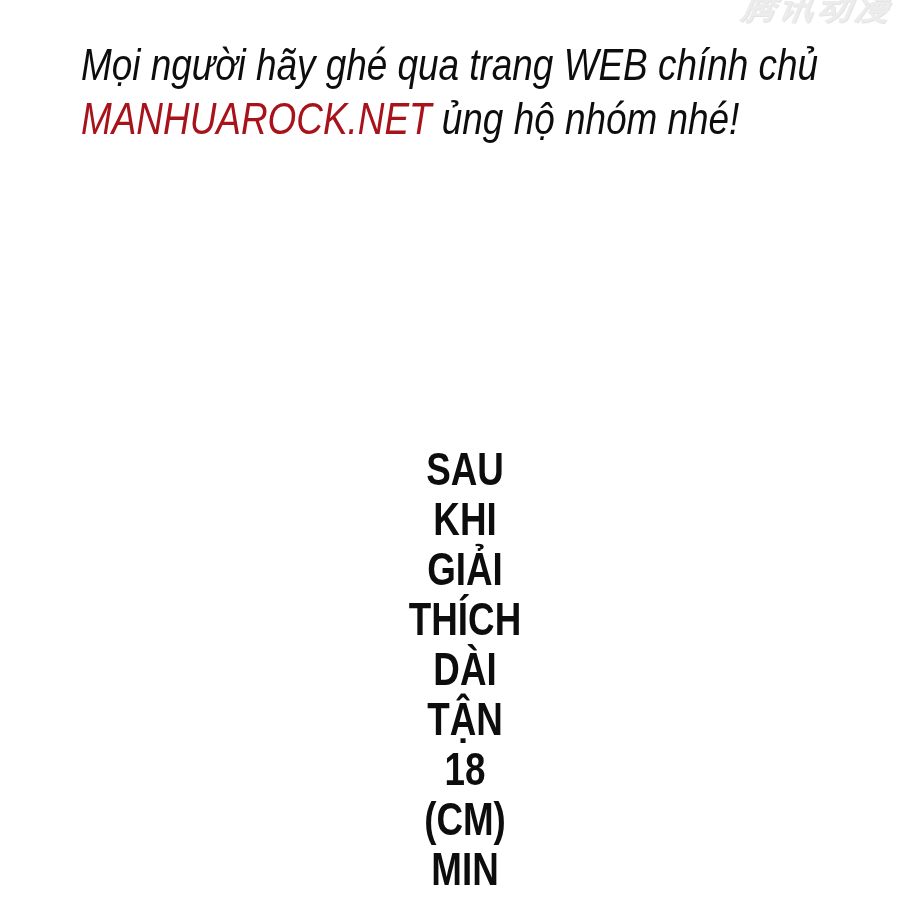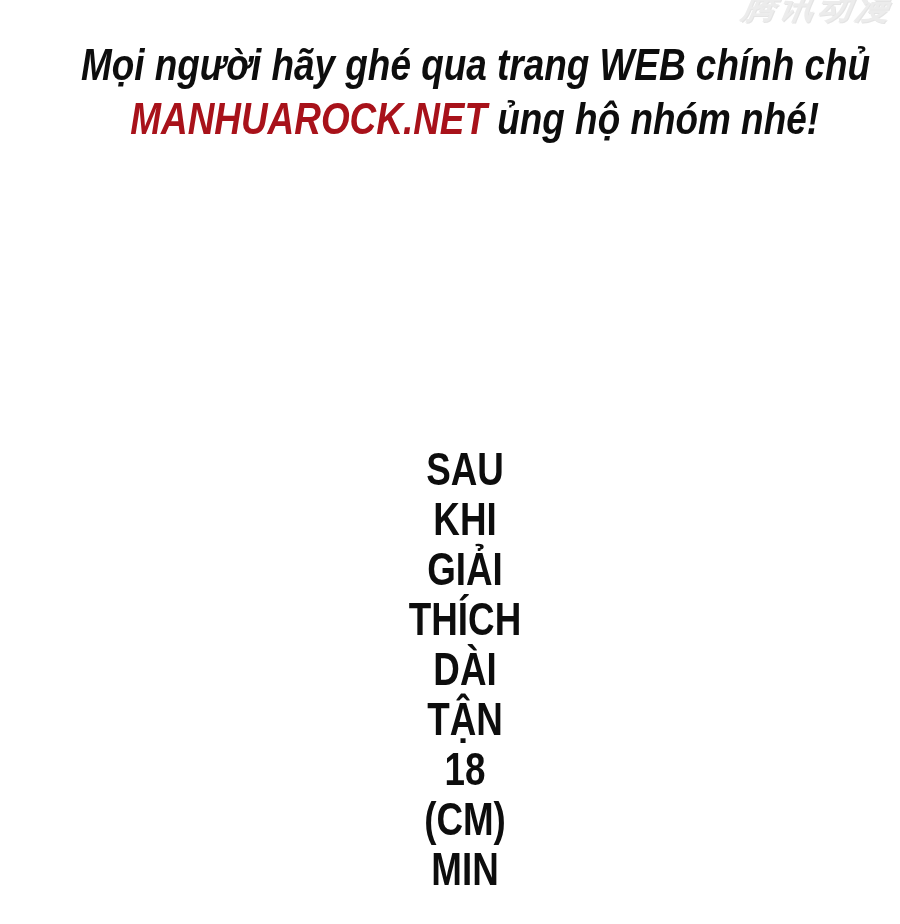--- a/index.html
+++ b/index.html
@@ -30,23 +30,23 @@
     white-space: nowrap;
     user-select: none;
   }
 
   
   .banner {
     position: absolute;
     top: 38px;
     left: 0;
     width: 900px;
-    text-align: right;
+    text-align: left;
     color: #0d0d0d;
-    font-weight: bold;
+    font-weight: normal;
     font-style: italic;
   }
   .banner .line {
     font-size: 45px;
     line-height: 54px;
     white-space: nowrap;
     transform: scaleX(0.82);
     transform-origin: 50% 50%;
   }
   .banner .site {

